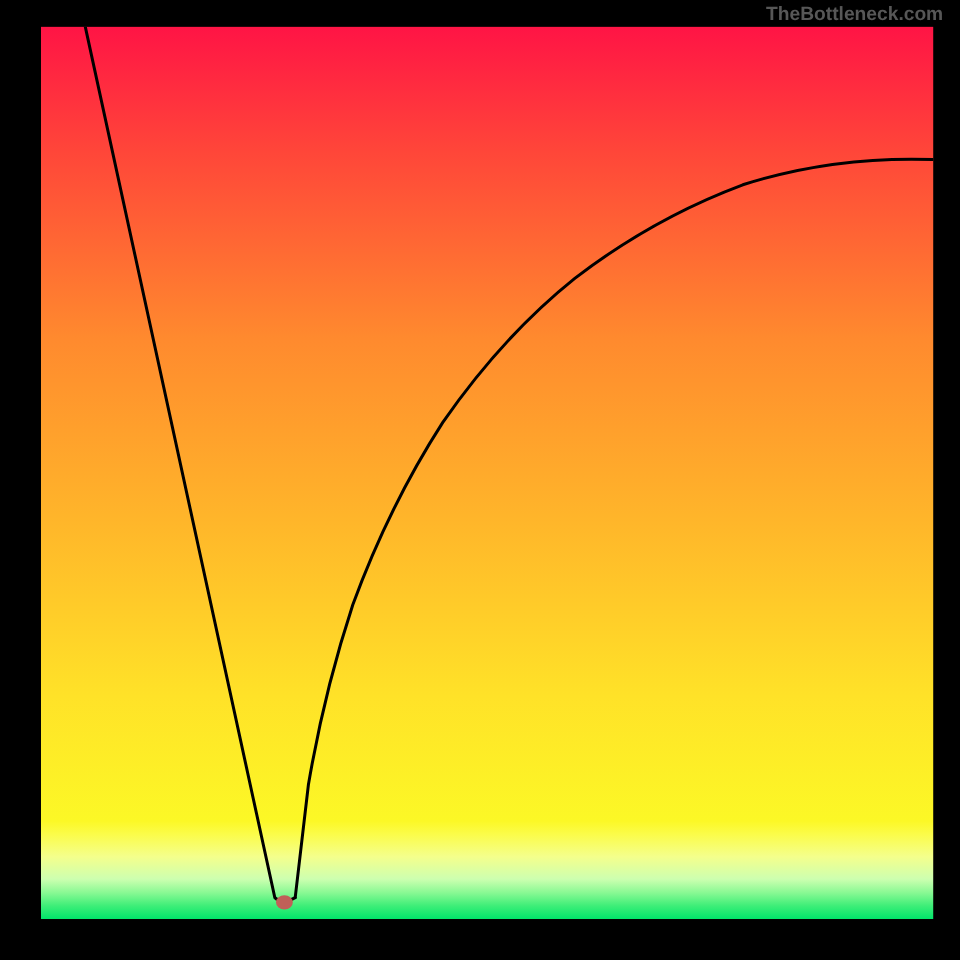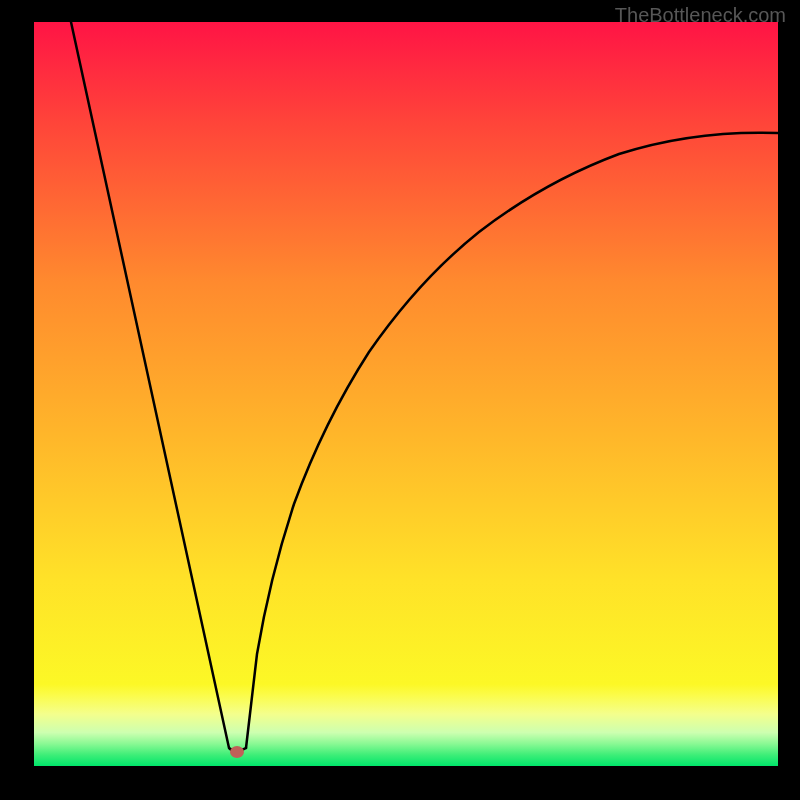--- a/index.html
+++ b/index.html
@@ -17,22 +17,22 @@
       height: 800px;
       background: #000;
       position: relative;
     }
     .watermark {
       position: absolute;
       top: 4px;
       right: 14px;
       color: #575757;
       font-family: Arial, Helvetica, sans-serif;
-      font-size: 20px;
-      font-weight: normal;
+      font-size: 16px;
+      font-weight: bold;
       z-index: 3;
     }
     .plot-area {
       position: absolute;
       left: 34px;
       top: 22px;
       width: 744px;
       height: 744px;
       overflow: hidden;
     }

